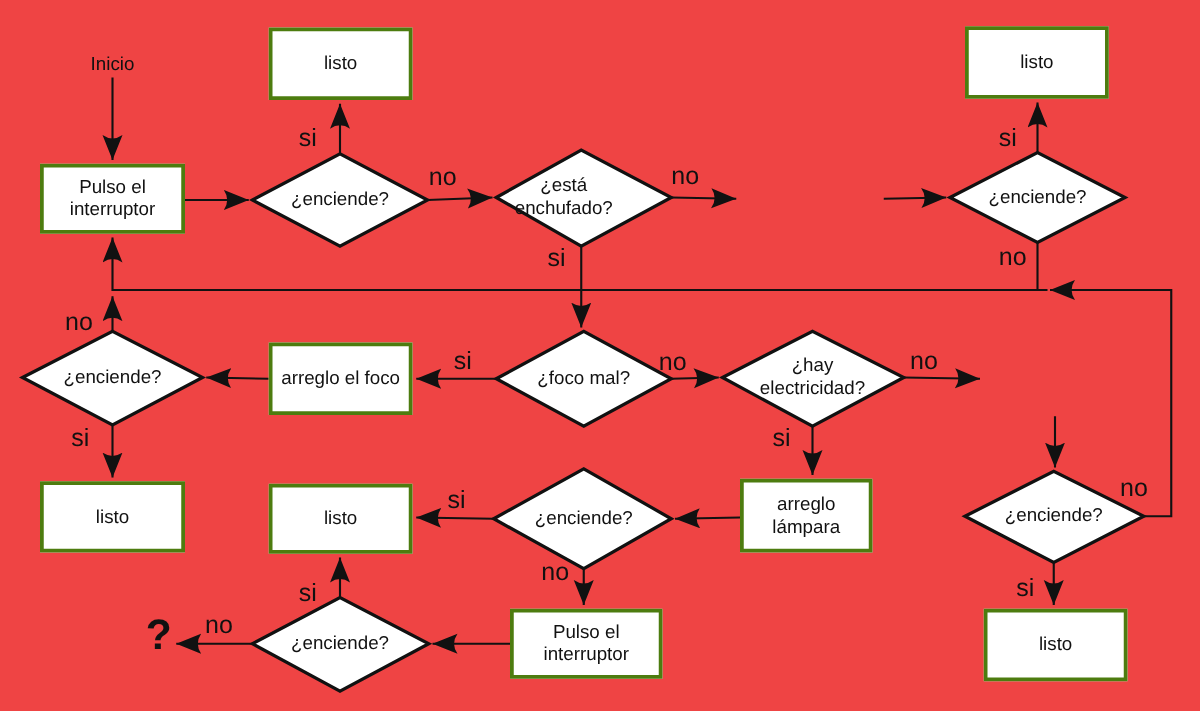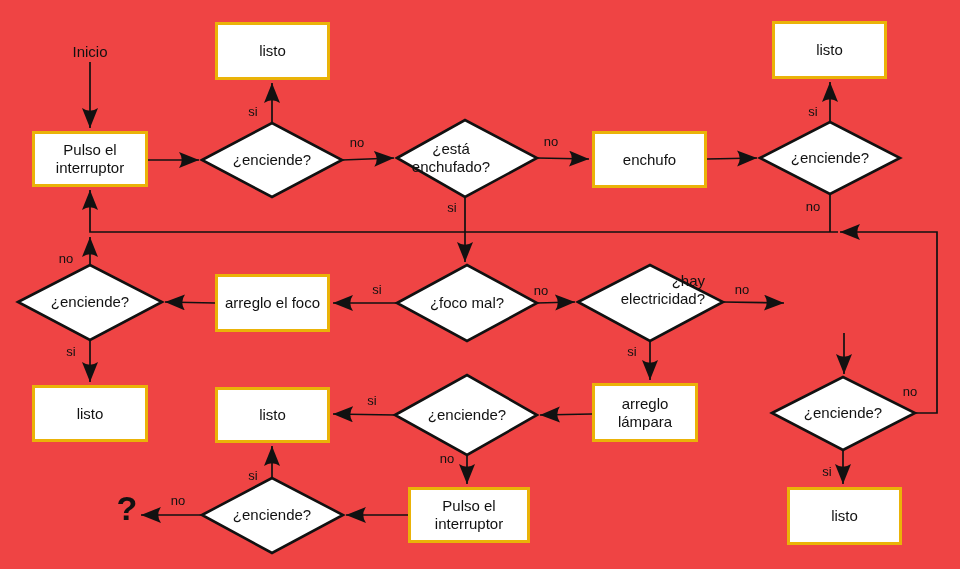--- a/index.html
+++ b/index.html
@@ -2,30 +2,30 @@
 <html><head>
 <meta charset="utf-8">
 <style>
   html,body{margin:0;padding:0;background:#ffffff;}
   .stage{
     position:relative;width:960px;height:569px;background:#ef4444;
     font-family:"Liberation Sans",sans-serif;color:#111111;overflow:hidden;
   }
   .stage svg{position:absolute;left:0;top:0;z-index:1;}
   .rect-node{
-    position:absolute;box-sizing:border-box;border:3px solid #eab308;background:#ffffff;
+    position:absolute;box-sizing:border-box;border:3px solid #4d7c0f;background:#ffffff;
     display:flex;align-items:center;justify-content:center;text-align:center;
     font-size:15px;line-height:18px;padding:14px 4px;z-index:2;
   }
   .nlabel{
     position:absolute;display:flex;align-items:center;justify-content:center;
     text-align:center;font-size:15px;line-height:18px;z-index:3;
   }
   .elabel{
-    position:absolute;width:28px;text-align:center;font-size:13px;line-height:17px;z-index:3;
+    position:absolute;width:28px;font-size:20px;line-height:17px;z-index:3;
   }
   .start-label{position:absolute;left:58px;top:43px;width:64px;text-align:center;font-size:15px;z-index:3;}
   .qmark{position:absolute;left:108px;top:490px;width:38px;text-align:center;
          font-size:34px;font-weight:bold;line-height:36px;z-index:3;}
 </style>
 </head>
 <body>
 
 <div class="stage">
 
@@ -76,35 +76,34 @@
       <polygon points="772,413 843,377 915,413 843,450"></polygon>
       <polygon points="202,515 272,478 343,515 272,553"></polygon>
     </g>
   </svg>
 
   <div class="start-label">Inicio</div>
   <div class="qmark">?</div>
 
   <div class="rect-node" style="left:32px;top:131px;width:116px;height:56px;">Pulso el interruptor</div>
   <div class="rect-node" style="left:215px;top:22px;width:115px;height:58px;">listo</div>
-  <div class="rect-node" style="left:592px;top:131px;width:115px;height:57px;">enchufo</div>
   <div class="rect-node" style="left:772px;top:21px;width:115px;height:58px;">listo</div>
   <div class="rect-node" style="left:215px;top:274px;width:115px;height:58px;">arreglo el foco</div>
   <div class="rect-node" style="left:32px;top:385px;width:116px;height:57px;">listo</div>
   <div class="rect-node" style="left:215px;top:387px;width:115px;height:56px;">listo</div>
   <div class="rect-node" style="left:592px;top:383px;width:106px;height:59px;">arreglo lámpara</div>
   <div class="rect-node" style="left:408px;top:487px;width:122px;height:56px;">Pulso el interruptor</div>
   <div class="rect-node" style="left:787px;top:487px;width:115px;height:58px;">listo</div>
 
   <div class="nlabel" style="left:207px;top:146px;width:130px;height:28px;">¿enciende?</div>
   <div class="nlabel" style="left:396px;top:139px;width:110px;height:38px;">¿está enchufado?</div>
   <div class="nlabel" style="left:765px;top:144px;width:130px;height:28px;">¿enciende?</div>
   <div class="nlabel" style="left:25px;top:288px;width:130px;height:28px;">¿enciende?</div>
   <div class="nlabel" style="left:402px;top:289px;width:130px;height:28px;">¿foco mal?</div>
-  <div class="nlabel" style="left:595px;top:271px;width:110px;height:38px;text-align:right;">¿hay electricidad?</div>
+  <div class="nlabel" style="left:595px;top:283px;width:110px;height:38px;">¿hay electricidad?</div>
   <div class="nlabel" style="left:402px;top:401px;width:130px;height:28px;">¿enciende?</div>
   <div class="nlabel" style="left:778px;top:399px;width:130px;height:28px;">¿enciende?</div>
   <div class="nlabel" style="left:207px;top:501px;width:130px;height:28px;">¿enciende?</div>
 
   <div class="elabel" style="left:239px;top:103px;">si</div>
   <div class="elabel" style="left:343px;top:134px;">no</div>
   <div class="elabel" style="left:537px;top:133px;">no</div>
   <div class="elabel" style="left:438px;top:199px;">si</div>
   <div class="elabel" style="left:799px;top:103px;">si</div>
   <div class="elabel" style="left:799px;top:198px;">no</div>

